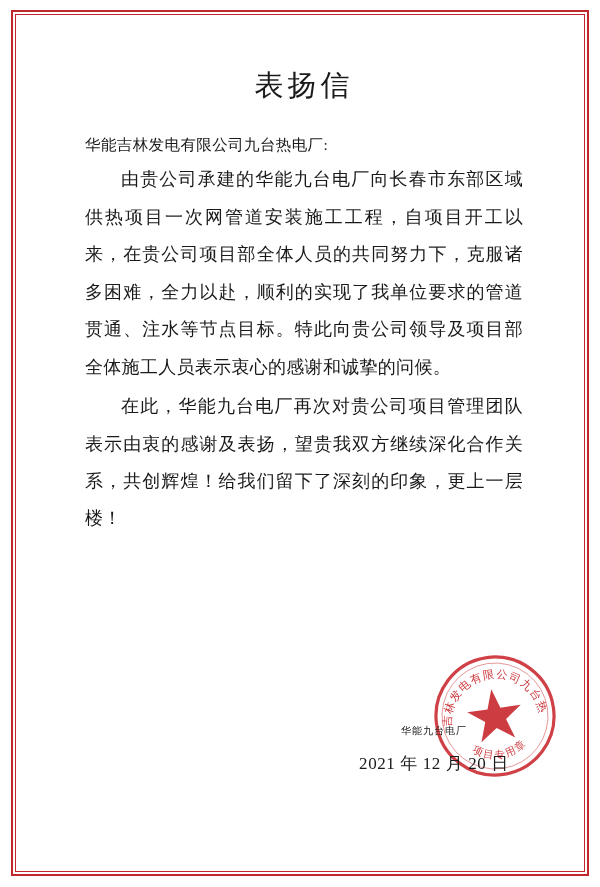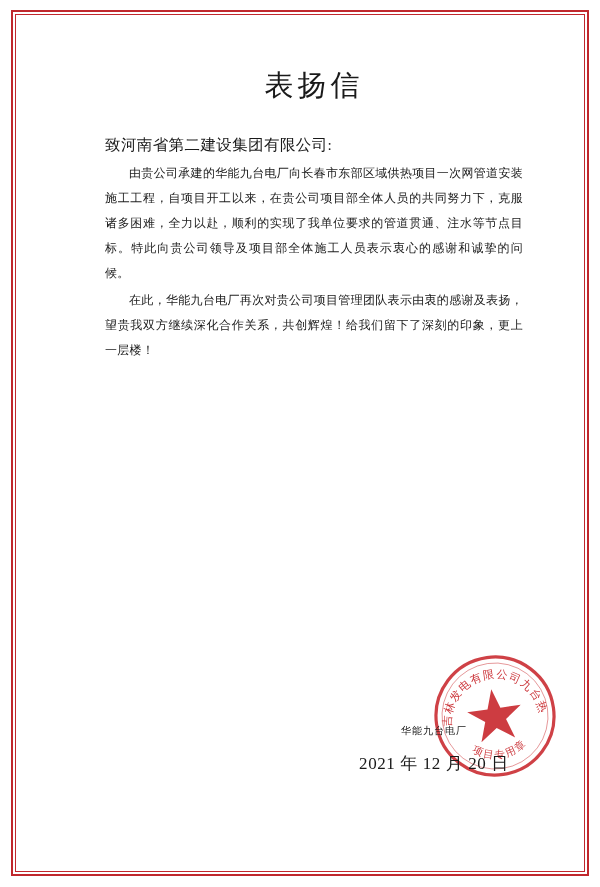--- a/index.html
+++ b/index.html
@@ -43,41 +43,41 @@
     box-sizing: border-box;
   }
 
   .content {
     position: absolute;
     left: 15px;
     top: 14px;
     width: 570px;
     height: 858px;
     box-sizing: border-box;
-    padding: 52px 62px 0 90px;
+    padding: 52px 62px 0 70px;
   }
 
   .doc-title {
     text-align: center;
     font-size: 29px;
     letter-spacing: 4px;
     font-weight: normal;
     margin: 0 0 24px 0;
     font-family: "Liberation Serif", "DejaVu Serif", serif;
   }
 
   .salutation {
     font-size: 15.5px;
     line-height: 1.9;
     margin: 0 0 2px 0;
     letter-spacing: 0.4px;
   }
 
   .para {
-    font-size: 12px;
+    font-size: 18px;
     line-height: 2.08;
     margin: 0 0 2px 0;
     text-indent: 2em;
     text-align: justify;
     text-justify: inter-ideograph;
     letter-spacing: 0.3px;
   }
 
   .signature-block {
     position: absolute;
@@ -116,21 +116,21 @@
 
 <div class="page">
 
   <div class="border-outer"></div>
   <div class="border-inner"></div>
 
   <div class="content">
 
     <h1 class="doc-title">表扬信</h1>
 
-    <p class="salutation">致河南省第二建设集团有限公司:</p>
+    <p class="salutation">华能吉林发电有限公司九台热电厂:</p>
 
     <p class="para">由贵公司承建的华能九台电厂向长春市东部区域供热项目一次网管道安装施工工程，自项目开工以来，在贵公司项目部全体人员的共同努力下，克服诸多困难，全力以赴，顺利的实现了我单位要求的管道贯通、注水等节点目标。特此向贵公司领导及项目部全体施工人员表示衷心的感谢和诚挚的问候。</p>
     <p class="para">在此，华能九台电厂再次对贵公司项目管理团队表示由衷的感谢及表扬，望贵我双方继续深化合作关系，共创辉煌！给我们留下了深刻的印象，更上一层楼！</p>
 
   </div>
 
   <div class="seal">
     <svg width="126" height="126" viewBox="0 0 126 126" xmlns="http://www.w3.org/2000/svg">
       <g transform="rotate(-8 63 63)">
         <circle cx="63" cy="63" r="59" fill="none" stroke="#c8272c" stroke-width="3.2" opacity="0.88"></circle>

